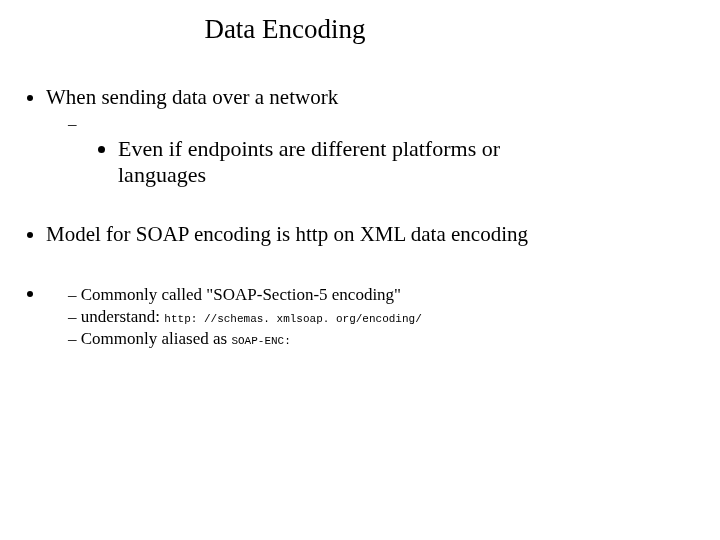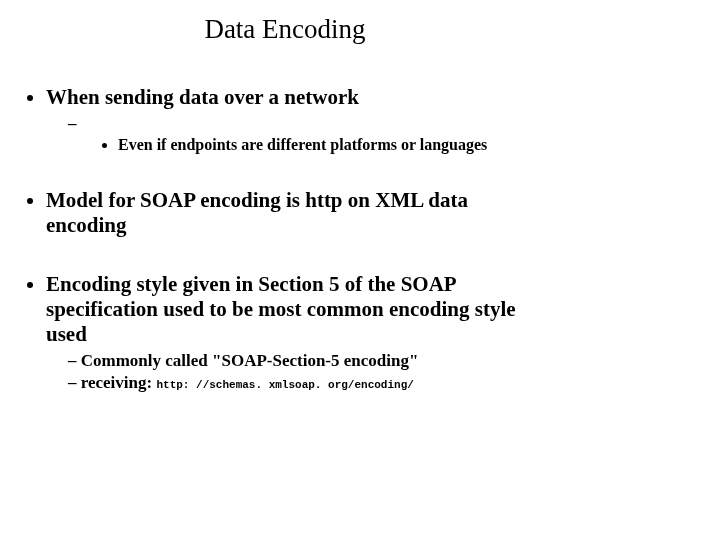--- a/index.html
+++ b/index.html
@@ -21,42 +21,41 @@
     text-align: center;
     font-size: 27px;
     margin-top: 2px;
     margin-bottom: 40px;
   }
   ul.lvl1 {
     list-style-type: disc;
     font-size: 21px;
     margin: 0;
     padding-left: 28px;
-    font-weight: bold;
   }
   ul.lvl1 > li {
     margin-bottom: 34px;
   }
   ul.lvl2 {
     list-style: none;
     font-size: 17px;
     margin: 4px 0 0 0;
     padding-left: 22px;
   }
   ul.lvl2 > li {
     margin-bottom: 2px;
     text-indent: -14px;
     padding-left: 14px;
   }
   ul.lvl2 > li::before {
     content: "–  ";
   }
   ul.lvl3 {
     list-style-type: disc;
-    font-size: 16px;
+    font-size: 22px;
     margin: 2px 0 0 0;
     padding-left: 36px;
     text-indent: 0;
   }
   ul.lvl3 > li {
     text-indent: 0;
     padding-left: 0;
     margin-bottom: 2px;
   }
   .mono {
@@ -82,22 +81,22 @@
           </ul>
         </li>
       </ul>
     </li>
 
     <li>
       <span>Model for SOAP encoding is http on XML data encoding</span>
     </li>
 
     <li>
-      <span>Encoding style given in Section 5 of the SOAP specification used to be most common encoding style used</span>
       <ul class="lvl2">
         <li>Commonly called "SOAP-Section-5 encoding"</li>
-        <li><span>receiving: </span><span class="mono">http: //schemas. xmlsoap. org/encoding/</span></li>
+        <li><span>understand: </span><span class="mono">http: //schemas. xmlsoap. org/encoding/</span></li>
+        <li><span>Commonly aliased as </span><span class="mono">SOAP-ENC:</span></li>
       </ul>
     </li>
 
   </ul>
 
 </div>
 
 </body></html>

